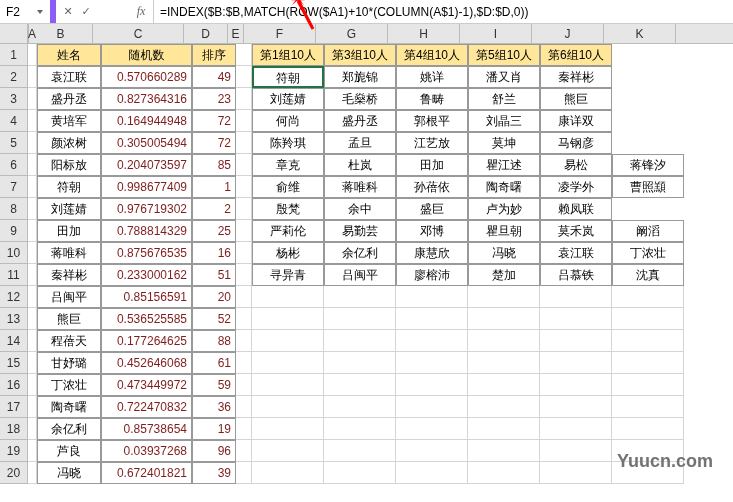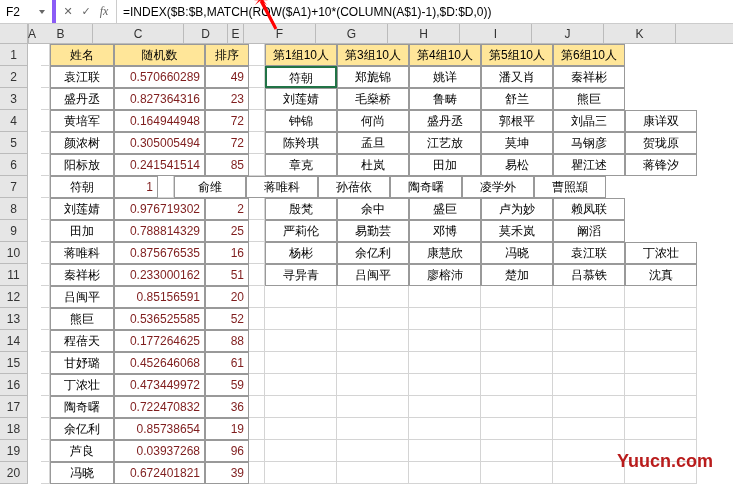--- a/index.html
+++ b/index.html
@@ -1,38 +1,38 @@
 <!DOCTYPE html>
 <html><head>
 <meta charset="utf-8">
 <style>
   * { box-sizing: border-box; margin: 0; padding: 0; }
   body { font-family: "Microsoft YaHei", Arial, sans-serif; font-size: 12px; background: #fff; width: 733px; height: 502px; overflow: hidden; position: relative; }
   .formula-bar { display: flex; align-items: center; height: 24px; border-bottom: 1px solid #ccc; background: #fff; }
-  .name-box { width: 56px; height: 100%; border-right: 4px solid #8b5cf6; padding: 0 6px; display: flex; align-items: center; font-size: 12px; }
+  .name-box { width: 56px; height: 100%; border-right: 6px solid #8b5cf6; padding: 0 6px; display: flex; align-items: center; font-size: 12px; }
   .name-box svg { margin-left: auto; }
   .fx-icons { display: flex; align-items: center; gap: 2px; padding: 0 4px; border-right: 1px solid #ccc; height: 100%; }
   .fx-icon { width: 16px; height: 16px; display: flex; align-items: center; justify-content: center; color: #666; font-size: 11px; }
-  .fx-label { font-style: italic; font-size: 12px; font-family: "Times New Roman", serif; }
+  .fx-label { font-style: italic; font-size: 12px; font-family: "Times New Roman", serif; margin-left: 37px; }
   .formula-input { flex: 1; padding: 0 6px; font-size: 12px; height: 100%; display: flex; align-items: center; position: relative; }
   .arrow-overlay { position: absolute; left: 134px; top: -3px; z-index: 10; }
   .col-headers { display: flex; height: 20px; background: #e6e6e6; border-bottom: 1px solid #bbb; }
   .corner { width: 28px; border-right: 1px solid #bbb; background: #e6e6e6; }
   .col-h { border-right: 1px solid #bbb; text-align: center; line-height: 20px; color: #333; }
   .grid-body { display: flex; }
   .row-headers { width: 28px; background: #e6e6e6; }
   .row-h { height: 22px; border-bottom: 1px solid #bbb; border-right: 1px solid #bbb; text-align: center; line-height: 22px; color: #333; }
   .cells { position: relative; }
-  .row { display: flex; height: 22px; padding-left: 13px; }
+  .row { display: flex; height: 22px; }
   .cell { border-right: 1px solid #d4d4d4; border-bottom: 1px solid #d4d4d4; line-height: 21px; padding: 0 4px; overflow: hidden; white-space: nowrap; }
   .header-cell { background: #ffe699; border: 1px solid #999; text-align: center; font-weight: 500; }
   .bordered { border: 1px solid #999; text-align: center; }
   .blue-text { color: #7f1d1d; text-align: right; }
   .active-cell { border: 2px solid #217346; }
-  .watermark { position: absolute; bottom: 30px; right: 20px; color: #b91c1c; font-size: 18px; font-weight: bold; font-family: Arial, sans-serif; }
+  .watermark { position: absolute; bottom: 30px; right: 20px; color: #737373; font-size: 18px; font-weight: bold; font-family: Arial, sans-serif; }
   
   .wA { width:0px; } .wB { width:64px; } .wC { width:91px; } .wD { width:44px; } .wE { width:16px; }
   .wF { width:72px; } .wG { width:72px; } .wH { width:72px; } .wI { width:72px; } .wJ { width:72px; } .wK { width:72px; }
 </style>
 </head>
 <body>
 
 <div class="formula-bar">
   <div class="name-box">
     <span>F2</span>
@@ -129,56 +129,55 @@
         <div class="cell wH bordered">鲁畴</div>
         <div class="cell wI bordered">舒兰</div>
         <div class="cell wK bordered">熊巨</div>
       </div>
       <div class="row">
         <div class="cell wA"></div>
         <div class="cell wB bordered">黄培军</div>
         <div class="cell wC bordered blue-text">0.164944948</div>
         <div class="cell wD bordered blue-text">72</div>
         <div class="cell wE"></div>
-        <div class="cell wF bordered">钟锦</div>
         <div class="cell wG bordered">何尚</div>
         <div class="cell wH bordered">盛丹丞</div>
         <div class="cell wI bordered">郭根平</div>
         <div class="cell wJ bordered">刘晶三</div>
         <div class="cell wK bordered">康详双</div>
       </div>
       <div class="row">
         <div class="cell wA"></div>
         <div class="cell wB bordered">颜浓树</div>
         <div class="cell wC bordered blue-text">0.305005494</div>
         <div class="cell wD bordered blue-text">72</div>
         <div class="cell wE"></div>
         <div class="cell wF bordered">陈羚琪</div>
         <div class="cell wG bordered">孟旦</div>
         <div class="cell wH bordered">江艺放</div>
         <div class="cell wI bordered">莫坤</div>
         <div class="cell wJ bordered">马钢彦</div>
-        <div class="cell wK bordered">贺珑原</div>
       </div>
       <div class="row">
         <div class="cell wA"></div>
         <div class="cell wB bordered">阳标放</div>
-        <div class="cell wC bordered blue-text">0.241541514</div>
+        <div class="cell wC bordered blue-text">0.204073597</div>
         <div class="cell wD bordered blue-text">85</div>
         <div class="cell wE"></div>
         <div class="cell wF bordered">章克</div>
         <div class="cell wG bordered">杜岚</div>
         <div class="cell wH bordered">田加</div>
+        <div class="cell wI bordered">瞿江述</div>
         <div class="cell wJ bordered">易松</div>
-        <div class="cell wI bordered">瞿江述</div>
         <div class="cell wK bordered">蒋锋汐</div>
       </div>
       <div class="row">
         <div class="cell wA"></div>
         <div class="cell wB bordered">符朝</div>
+        <div class="cell wC bordered blue-text">0.998677409</div>
         <div class="cell wD bordered blue-text">1</div>
         <div class="cell wE"></div>
         <div class="cell wF bordered">俞维</div>
         <div class="cell wG bordered">蒋唯科</div>
         <div class="cell wH bordered">孙蓓依</div>
         <div class="cell wI bordered">陶奇曙</div>
         <div class="cell wJ bordered">凌学外</div>
         <div class="cell wK bordered">曹照䫞</div>
       </div>
       <div class="row">
@@ -195,20 +194,21 @@
       </div>
       <div class="row">
         <div class="cell wA"></div>
         <div class="cell wB bordered">田加</div>
         <div class="cell wC bordered blue-text">0.788814329</div>
         <div class="cell wD bordered blue-text">25</div>
         <div class="cell wE"></div>
         <div class="cell wF bordered">严莉伦</div>
         <div class="cell wG bordered">易勤芸</div>
         <div class="cell wH bordered">邓博</div>
+        <div class="cell wI bordered">瞿旦朝</div>
         <div class="cell wJ bordered">莫禾岚</div>
         <div class="cell wK bordered">阚滔</div>
       </div>
       <div class="row">
         <div class="cell wA"></div>
         <div class="cell wB bordered">蒋唯科</div>
         <div class="cell wC bordered blue-text">0.875676535</div>
         <div class="cell wD bordered blue-text">16</div>
         <div class="cell wE"></div>
         <div class="cell wF bordered">杨彬</div>

